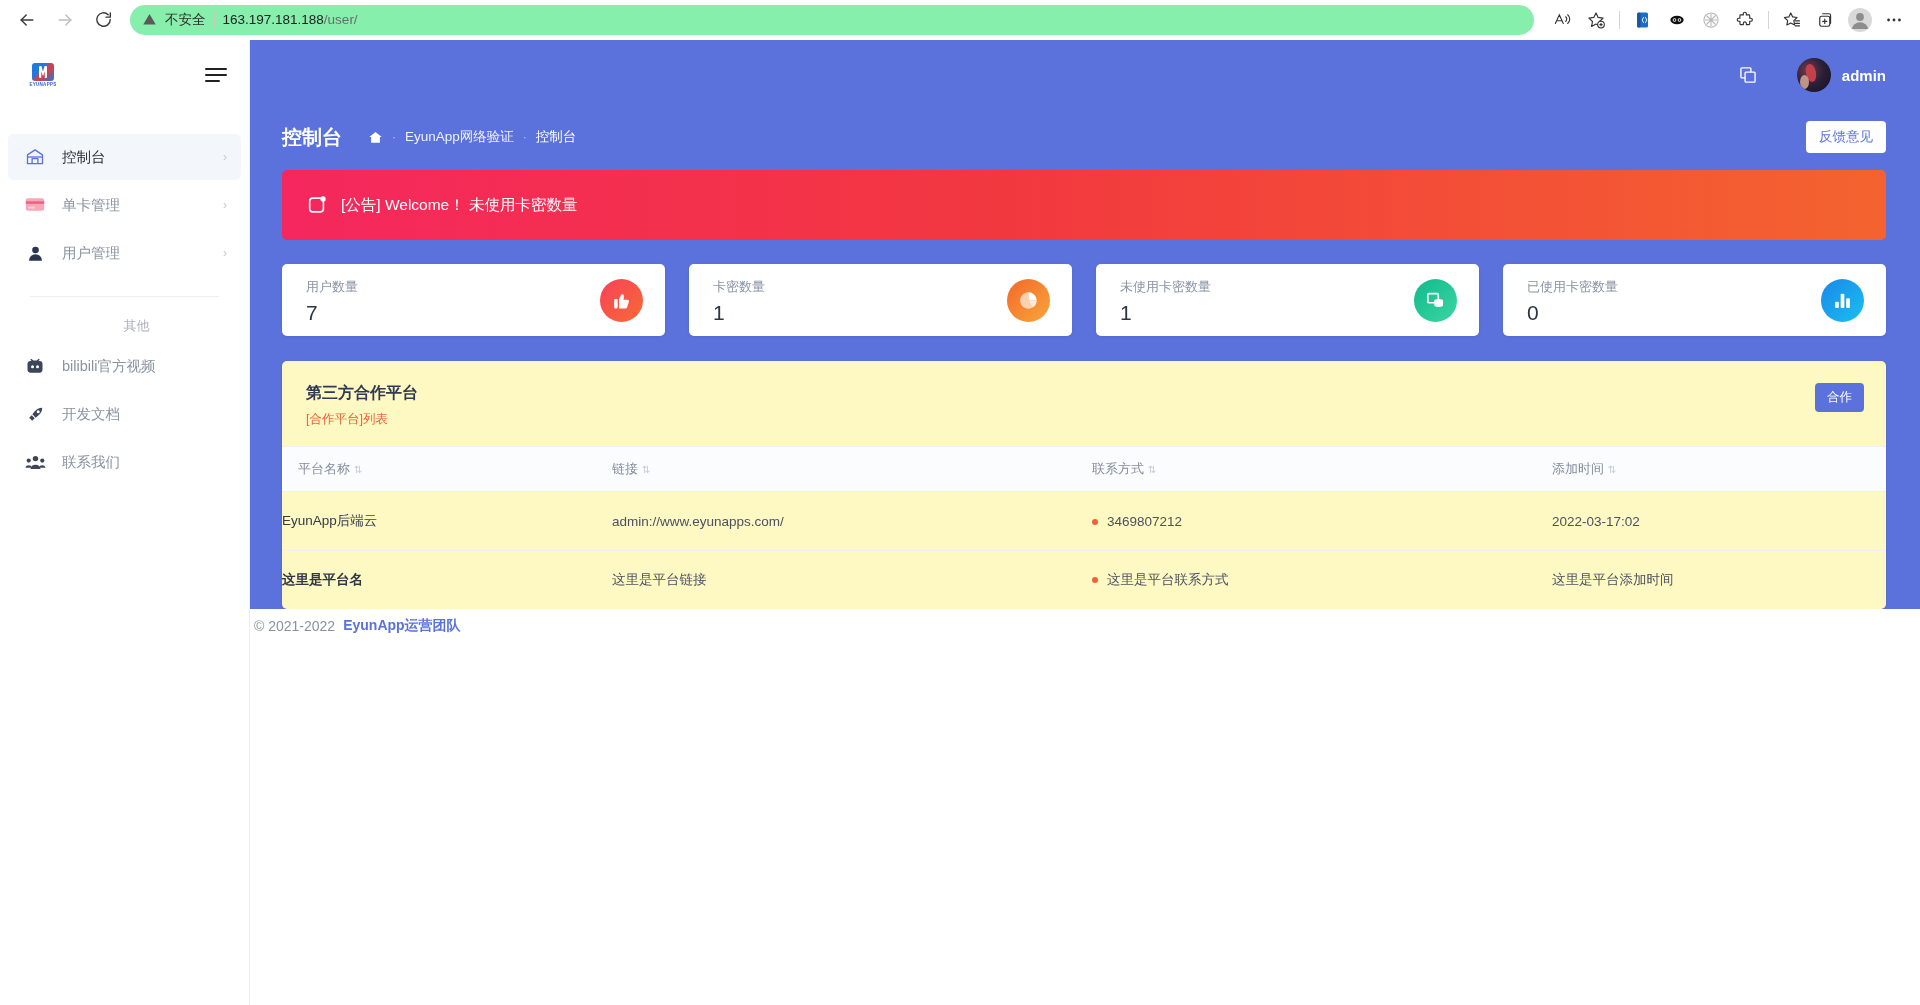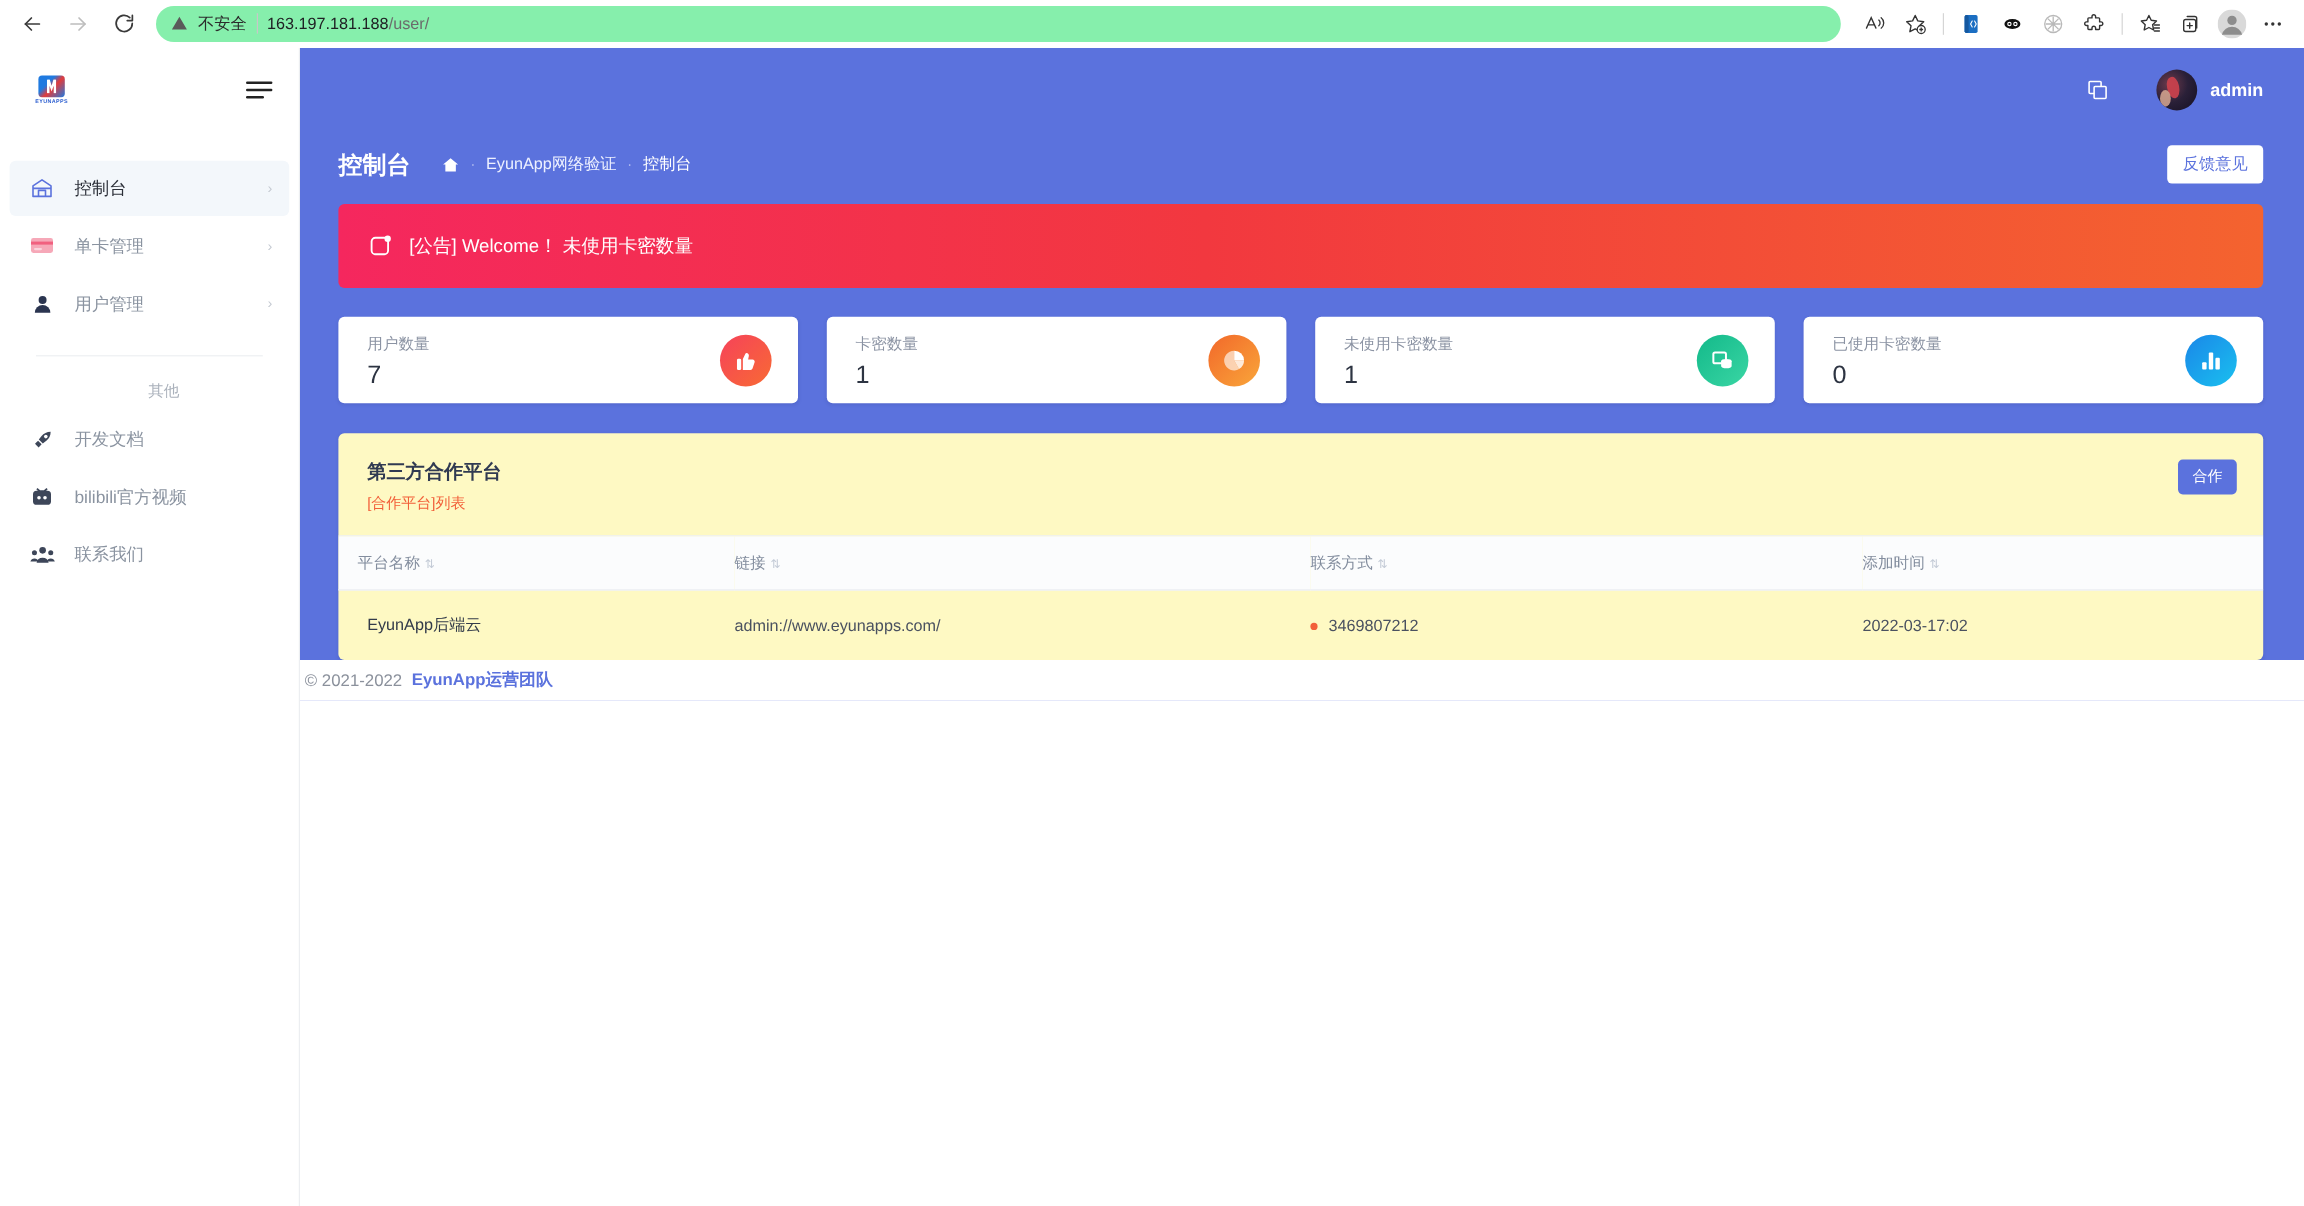--- a/index.html
+++ b/index.html
@@ -174,21 +174,21 @@
     text-align:left; font-size: 13px; color:#838d9e; font-weight: 400;
     padding: 13px 10px 13px 0; background:#fbfcfd; border-bottom:1px solid #eef0f4;
     white-space:nowrap;
   }
   thead th:first-child { padding-left: 16px; }
   th .sorter { color:#c3cad6; font-size:10px; margin-left:4px; }
   tbody td {
     font-size: 13.5px; color:#4a5160; padding: 20px 10px 20px 0;
     border-bottom: 1px solid #eef0f4; vertical-align: middle;
   }
-  tbody td:first-child { padding-left: 24px; }
+  tbody td:first-child { }
   tbody tr:last-child td { border-bottom: none; }
   td.name-cell { color:#2f3748; font-weight: 600; }
   td.name-cell.plain { font-weight: 400; color:#333b4a; }
   .dot { display:inline-block; width:6px; height:6px; border-radius:50%; background:#f2603a; margin-right:9px; vertical-align:middle; }
 
   .footer {
     height: 34px; background:#ffffff; display:flex; align-items:center;
     padding-left: 4px; font-size:14px; color:#8b919c; gap: 8px;
     margin-top: auto;
   }
@@ -357,37 +357,37 @@
         </span>
         <span class="lbl">用户管理</span>
         <span class="chev">›</span>
       </div>
 
       <div class="nav-div"></div>
       <div class="nav-group-title">其他</div>
 
       <div class="nav-item">
         <span class="ico">
+          <svg width="20" height="20" viewBox="0 0 24 24" fill="#3d4659">
+              <path d="M7.5 3.2 l2.6 2.3h3.8l2.6-2.3 1.2 1.3-1.6 1.4h1.4A3.5 3.5 0 0 1 21 9.4v7.2a3.5 3.5 0 0 1-3.5 3.4h-11A3.5 3.5 0 0 1 3 16.6V9.4a3.5 3.5 0 0 1 3.5-3.5h1.4L6.3 4.5z"></path>
+              <circle cx="9" cy="13" r="1.8" fill="#fff"></circle>
+              <circle cx="15" cy="13" r="1.8" fill="#fff"></circle>
+            </svg>
+        </span>
+        <span class="lbl">bilibili官方视频</span>
+      </div>
+      <div class="nav-item">
+        <span class="ico">
           <svg width="19" height="19" viewBox="0 0 24 24" fill="#3d4659">
               <path d="M20.5 3.5c-4 0-7.4 1.8-9.6 4.6L8 11.8l4.2 4.2 3.7-2.9c2.8-2.2 4.6-5.6 4.6-9.6z"></path>
               <circle cx="15.4" cy="8.6" r="1.9" fill="#fff"></circle>
               <path d="M7.2 13 L4 16.2 l3.8 3.8 3.2-3.2z"></path>
             </svg>
         </span>
         <span class="lbl">开发文档</span>
-      </div>
-      <div class="nav-item">
-        <span class="ico">
-          <svg width="20" height="20" viewBox="0 0 24 24" fill="#3d4659">
-              <path d="M7.5 3.2 l2.6 2.3h3.8l2.6-2.3 1.2 1.3-1.6 1.4h1.4A3.5 3.5 0 0 1 21 9.4v7.2a3.5 3.5 0 0 1-3.5 3.4h-11A3.5 3.5 0 0 1 3 16.6V9.4a3.5 3.5 0 0 1 3.5-3.5h1.4L6.3 4.5z"></path>
-              <circle cx="9" cy="13" r="1.8" fill="#fff"></circle>
-              <circle cx="15" cy="13" r="1.8" fill="#fff"></circle>
-            </svg>
-        </span>
-        <span class="lbl">bilibili官方视频</span>
       </div>
       <div class="nav-item">
         <span class="ico">
           <svg width="21" height="19" viewBox="0 0 26 22" fill="#3d4659">
               <circle cx="13" cy="6.2" r="3.4"></circle>
               <path d="M6.8 19a6.3 6.3 0 0 1 12.4 0z"></path>
               <circle cx="4.6" cy="8.6" r="2.6"></circle>
               <path d="M0.4 17.6a4.4 4.4 0 0 1 8.4 0z"></path>
               <circle cx="21.4" cy="8.6" r="2.6"></circle>
               <path d="M17.2 17.6a4.4 4.4 0 0 1 8.4 0z"></path>
@@ -516,20 +516,26 @@
               <th><span>添加时间</span><span class="sorter">⇅</span></th>
             </tr>
           </thead>
           <tbody>
             <tr>
               <td class="name-cell plain">EyunApp后端云</td>
               <td>admin://www.eyunapps.com/</td>
               <td><span class="dot"></span><span>3469807212</span></td>
               <td>2022-03-17:02</td>
             </tr>
+            <tr>
+              <td class="name-cell">这里是平台名</td>
+              <td>这里是平台链接</td>
+              <td><span class="dot"></span><span>这里是平台联系方式</span></td>
+              <td>这里是平台添加时间</td>
+            </tr>
           </tbody>
         </table>
       </section>
     </div>
 
     <div class="footer-wrap">
       <div class="footer">
         <span>© 2021-2022</span>
         <span class="brand">EyunApp运营团队</span>
       </div>

